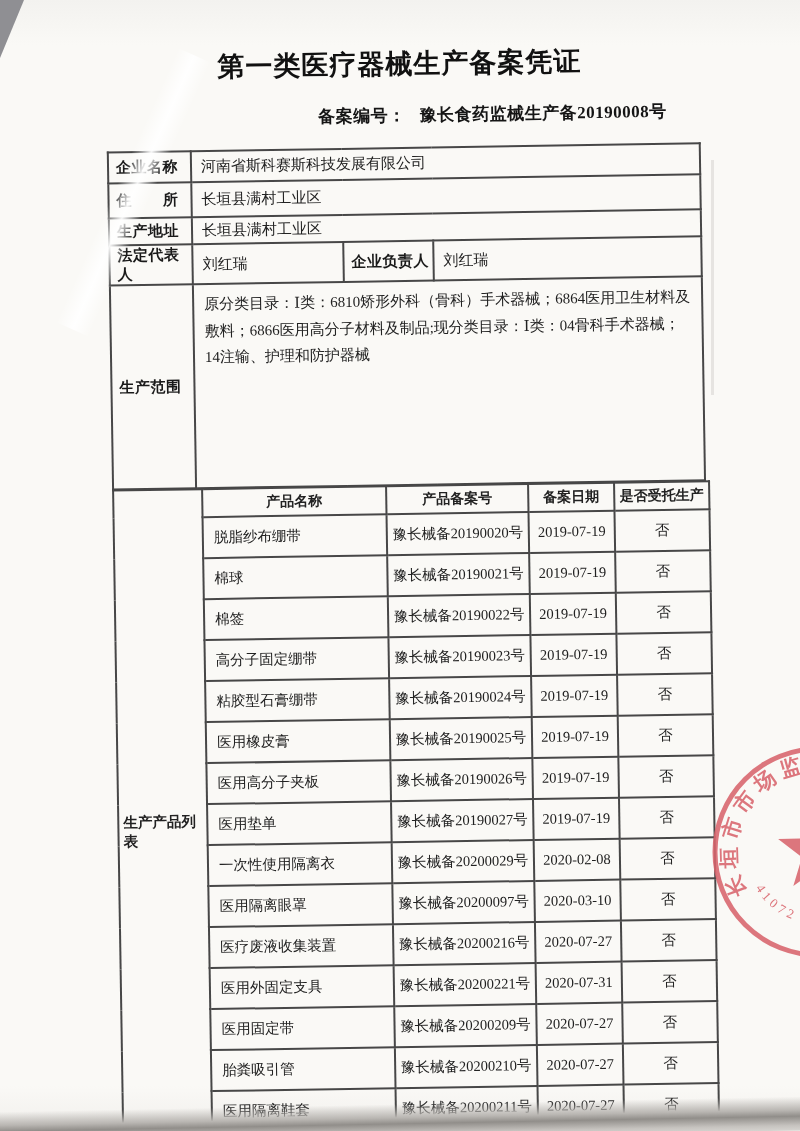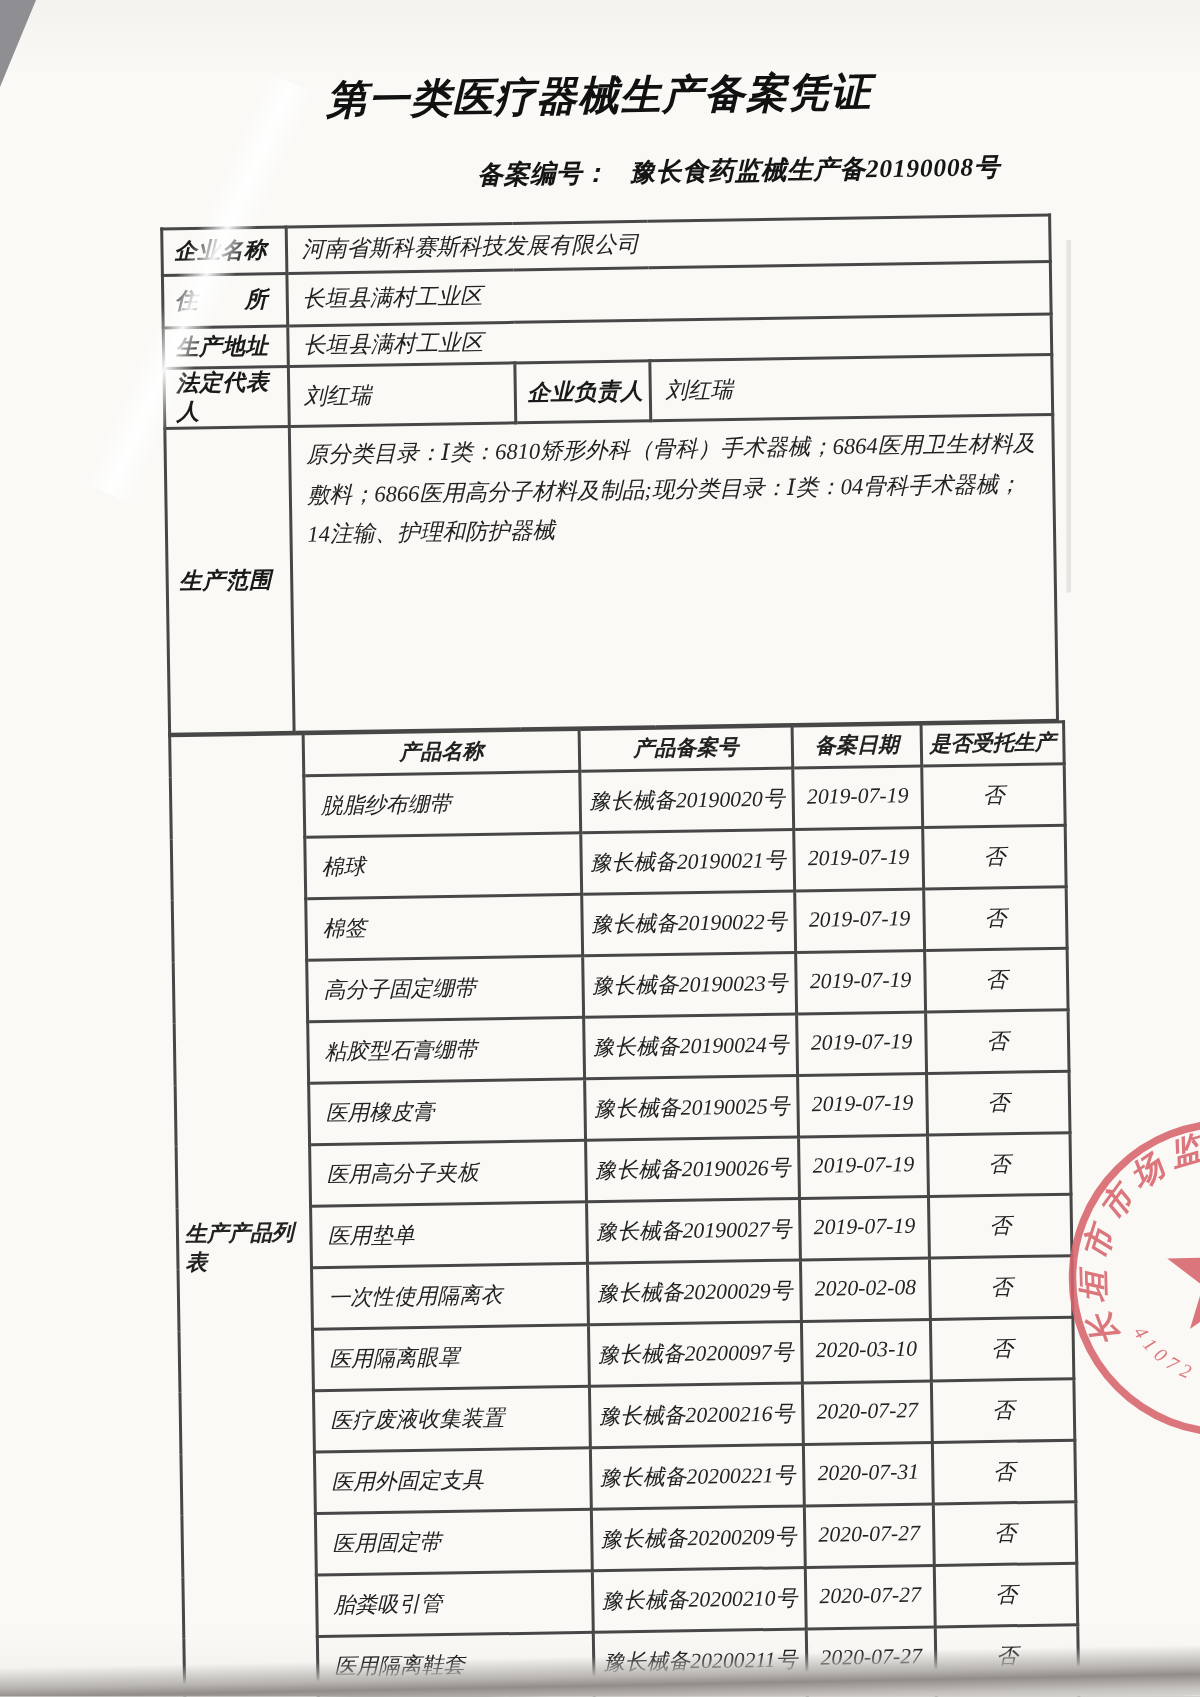--- a/index.html
+++ b/index.html
@@ -5,21 +5,20 @@
   html,body{margin:0;padding:0;}
   body{
     width:800px;height:1131px;overflow:hidden;
     background:#c8c6c3;
     font-family:"Liberation Serif","DejaVu Serif",serif;
     color:#1f1f1f;
   }
   .scan{
     position:relative;width:800px;height:1131px;overflow:hidden;
     background:linear-gradient(180deg,#f3f2ef 0%,#faf9f6 4%,#faf9f6 96%,#f1efec 100%);
-    font-style:italic;
   }
   
   .corner-dark{
     position:absolute;left:0;top:0;width:24px;height:58px;
     background:#8f8f93;
     clip-path:polygon(0 0,100% 0,0 100%);
   }
   .fold-streak{
     position:absolute;left:178px;top:48px;width:36px;height:300px;
     background:linear-gradient(to right,rgba(255,255,255,0),rgba(255,255,255,0.95),rgba(255,255,255,0));

